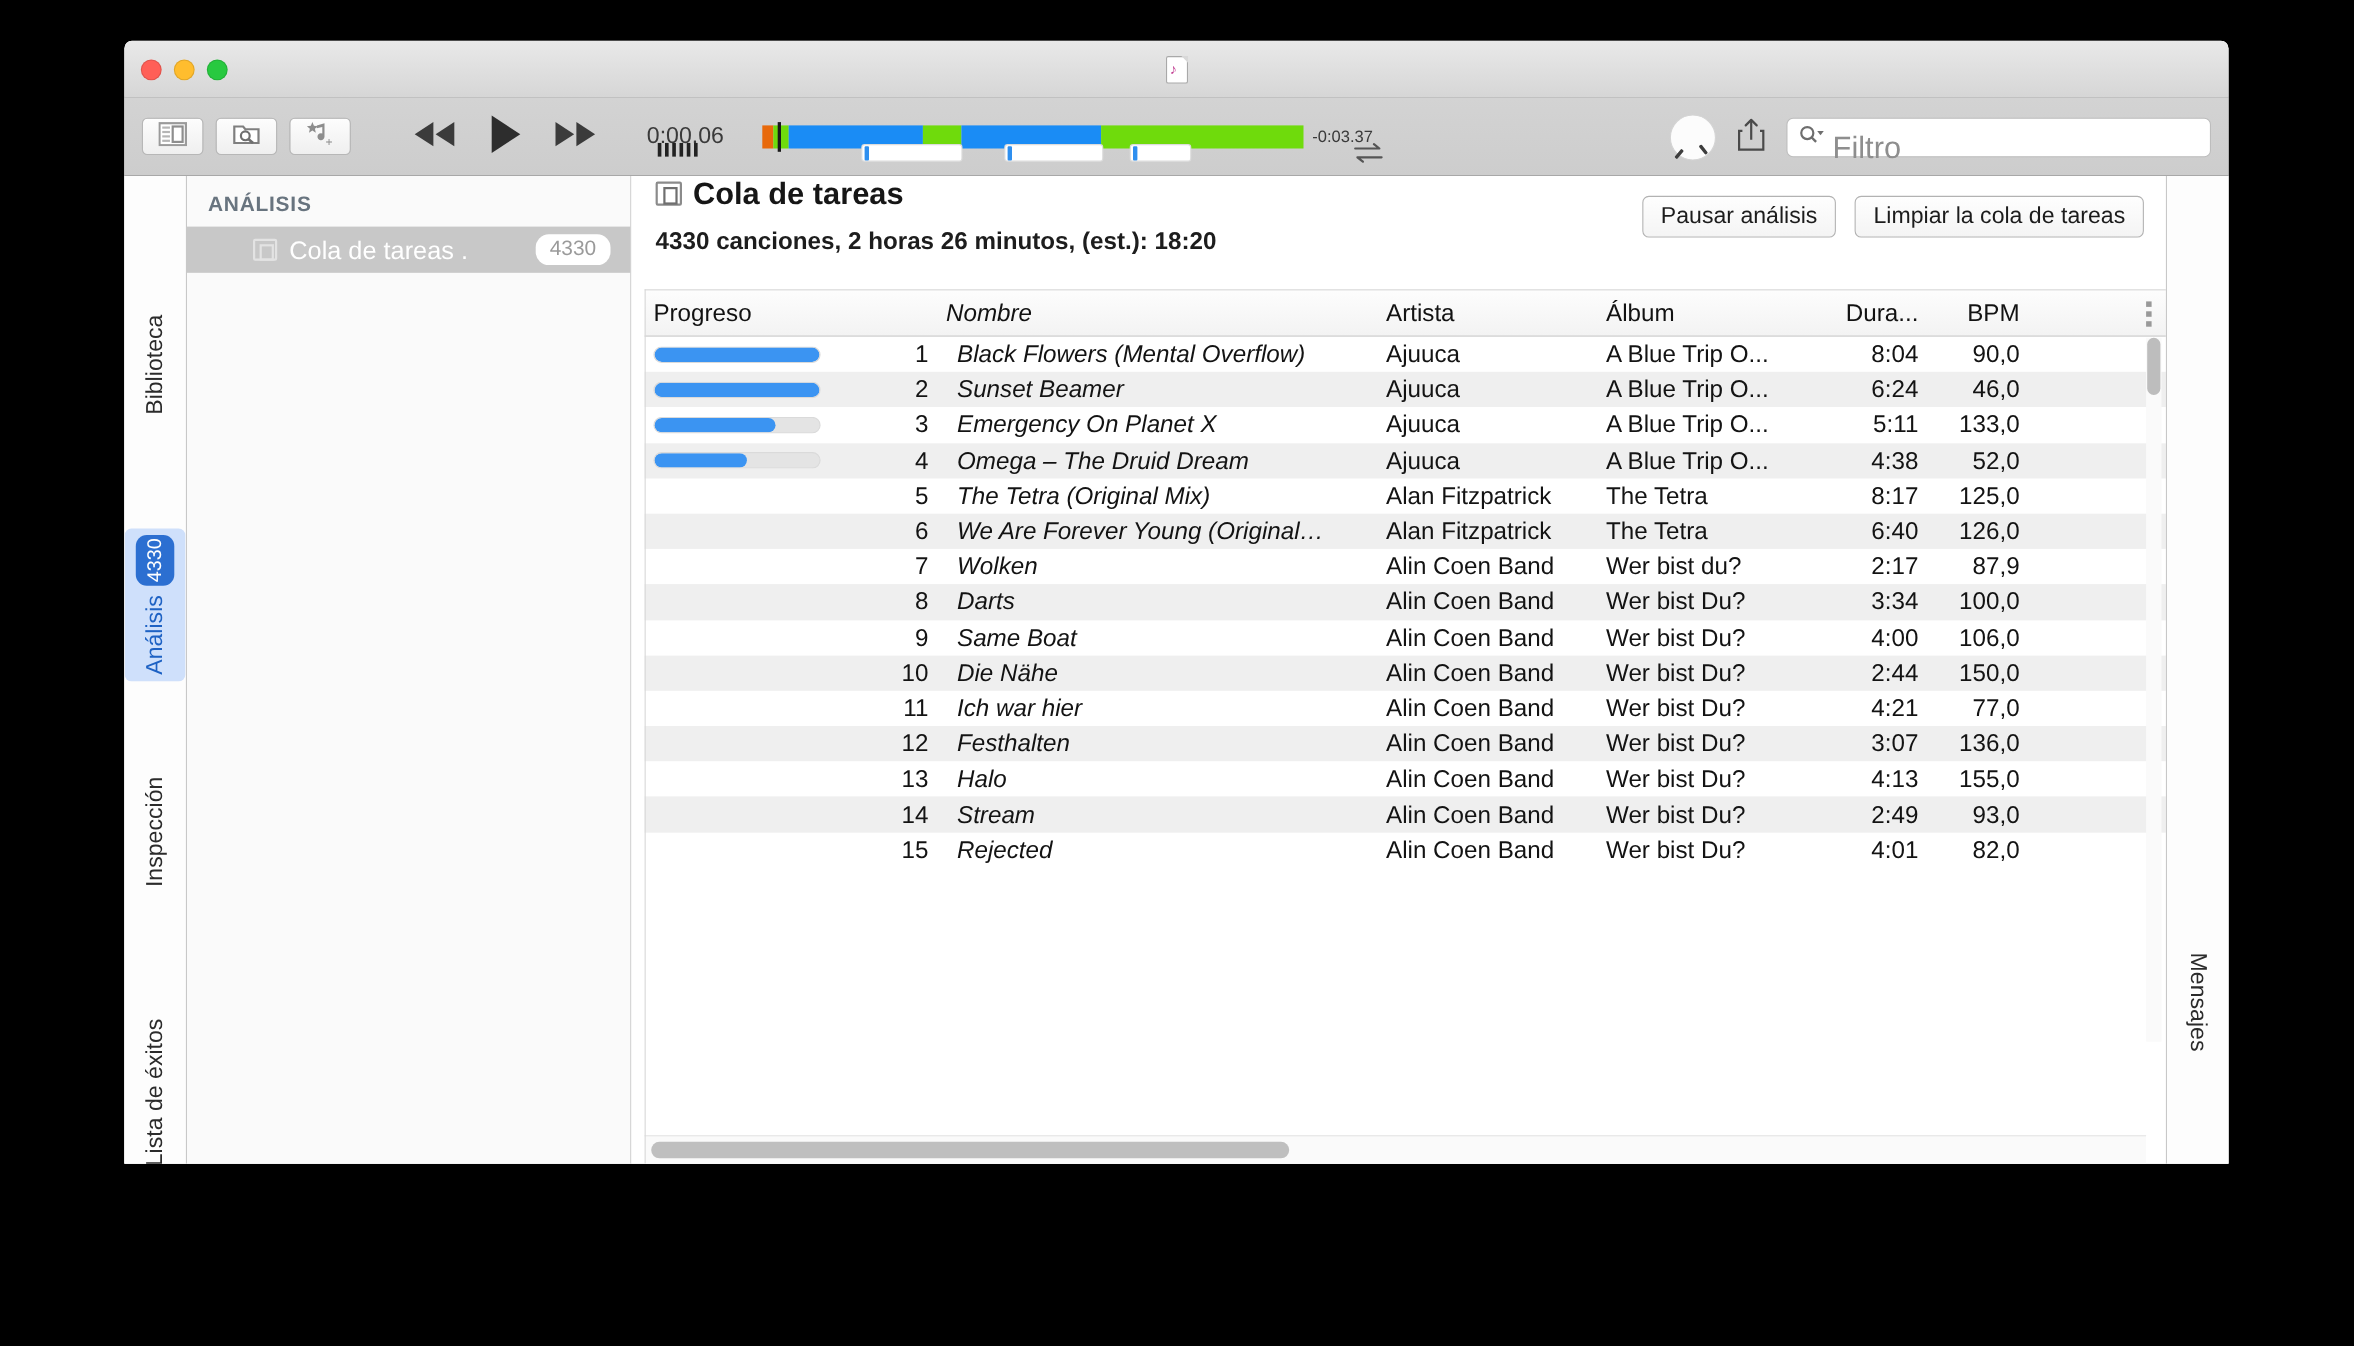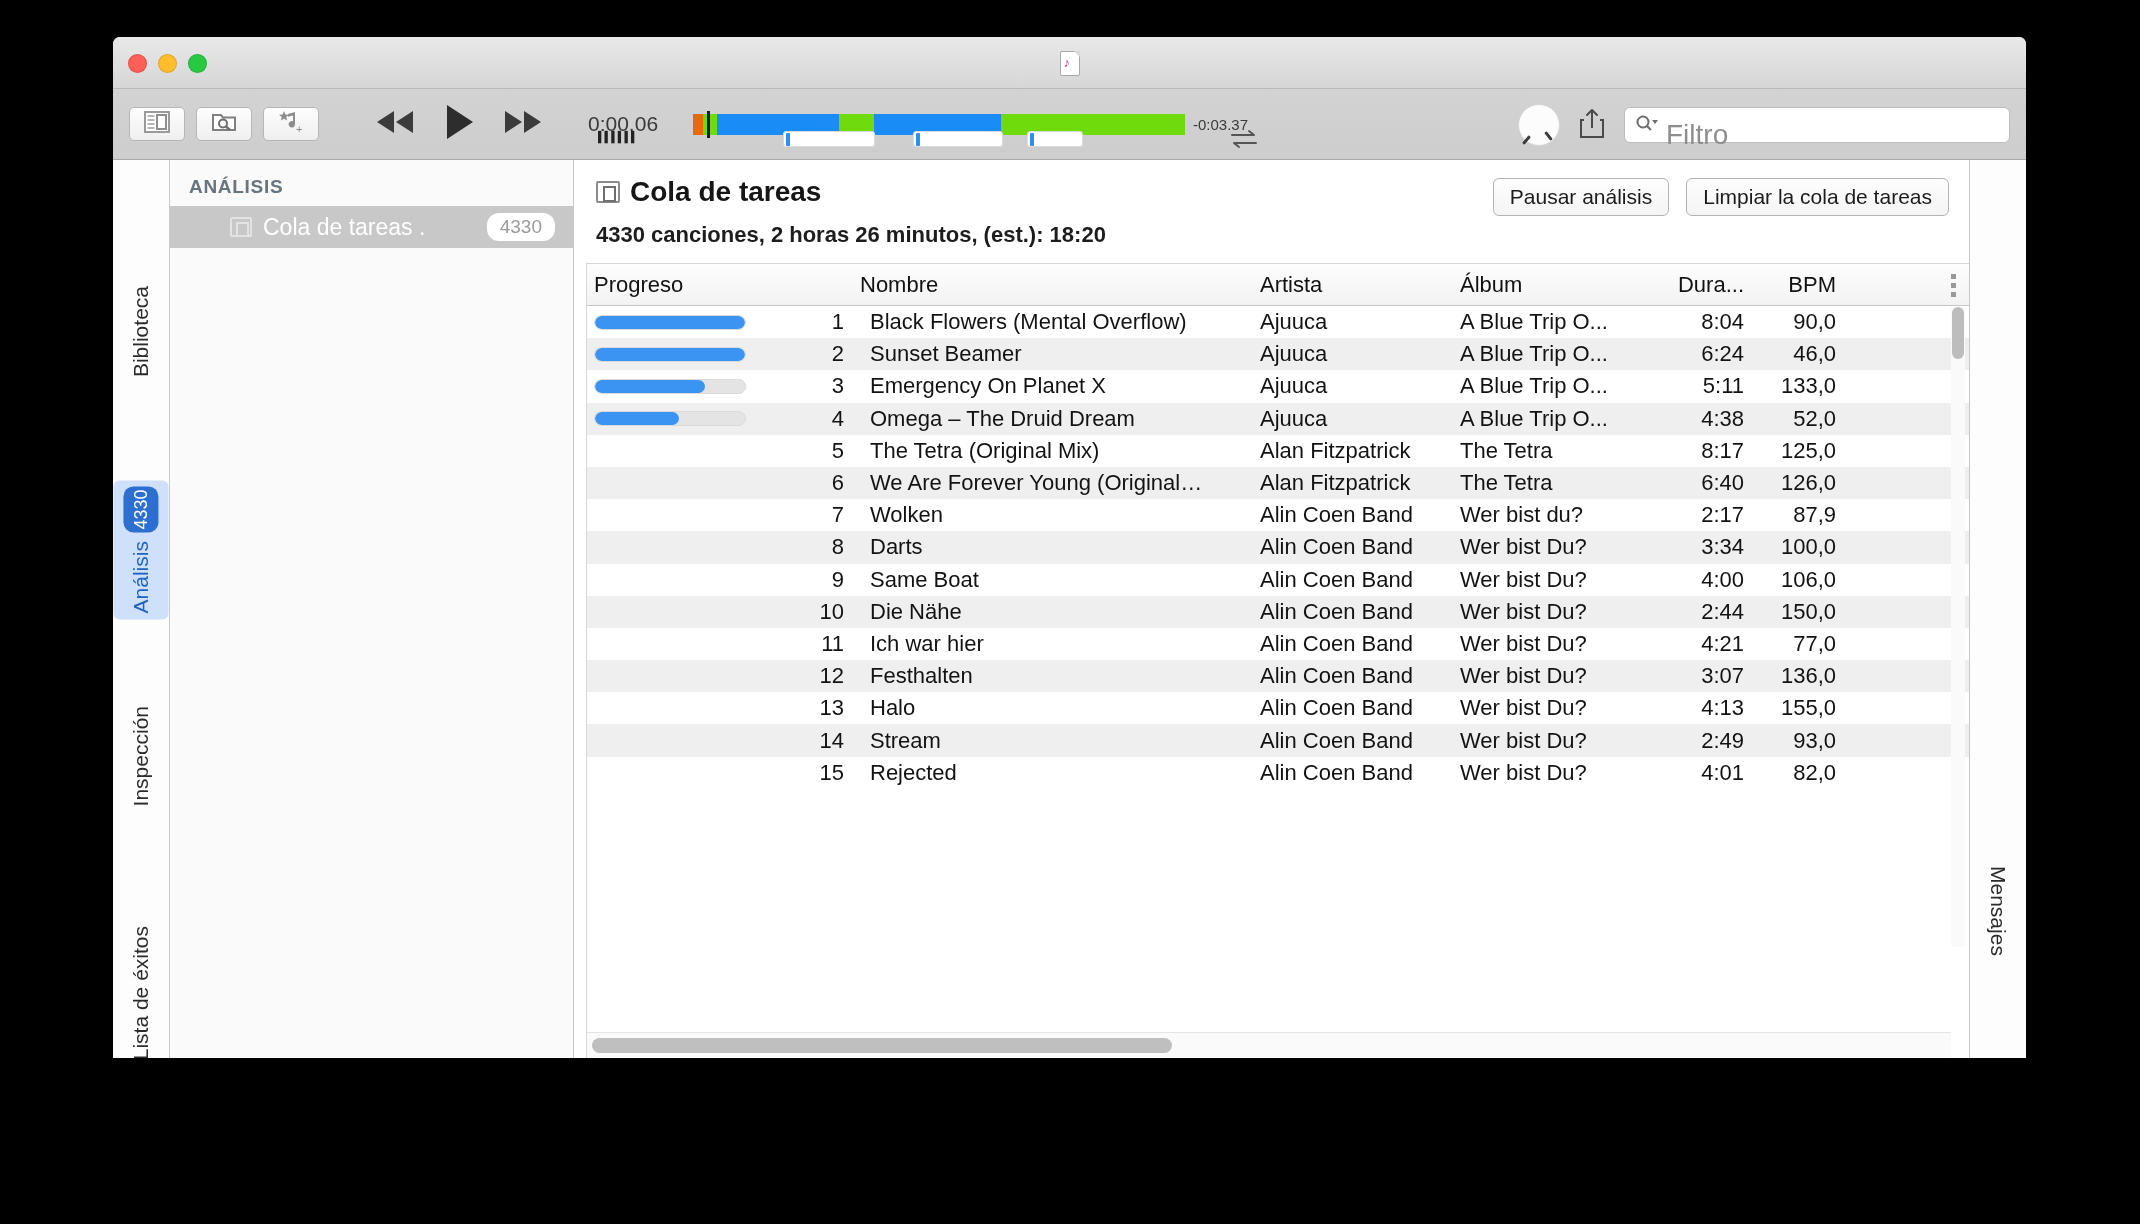--- a/index.html
+++ b/index.html
@@ -180,21 +180,21 @@
     width: 22px; height: 20px; border: 2px solid #e3e3e3; border-radius: 2px;
     position: relative; flex: none;
   }
   .sl-ico::after {
     content: ""; position: absolute; left: 4px; top: 3px;
     width: 9px; height: 11px; border: 2px solid #e3e3e3;
   }
 
   
   #main { flex: 1; position: relative; background: #fff; min-width: 0; }
-  #main-head { position: relative; padding: 16px 0 0 22px; }
+  #main-head { position: relative; padding: 0 0 0 22px; }
   #main-title {
     font-size: 28px; font-weight: bold; color: #161616;
     display: flex; align-items: center; gap: 10px;
   }
   .hdr-ico {
     width: 24px; height: 22px; border: 2px solid #8b8b8b; border-radius: 2px;
     position: relative; flex: none;
   }
   .hdr-ico::after {
     content: ""; position: absolute; left: 5px; top: 3px;
@@ -226,21 +226,21 @@
   #dots i { width: 5px; height: 5px; background: #999; display: block; }
 
   .row {
     display: flex; align-items: center; height: 32.2px;
     font-size: 22px; color: #131313;
   }
   .row.alt { background: #efefef; }
   .cell { padding: 0 8px; flex: none; overflow: hidden; white-space: nowrap; }
   .c-prog { width: 218px; display: flex; align-items: center; }
   .c-num  { width: 48px; text-align: right; }
-  .c-name { width: 400px; padding-left: 18px; }
+  .c-name { width: 400px; padding-left: 18px; font-style: italic; }
   .c-art  { width: 200px; }
   .c-alb  { width: 210px; }
   .c-dur  { width: 90px; text-align: right; }
   .c-bpm  { width: 92px; text-align: right; }
 
   .pbar {
     width: 152px; height: 15px; border-radius: 8px;
     background: #e4e4e4; border: 1px solid #dadada; overflow: hidden;
   }
   .pfill { height: 100%; background: #3b94f2; border-radius: 8px; }

